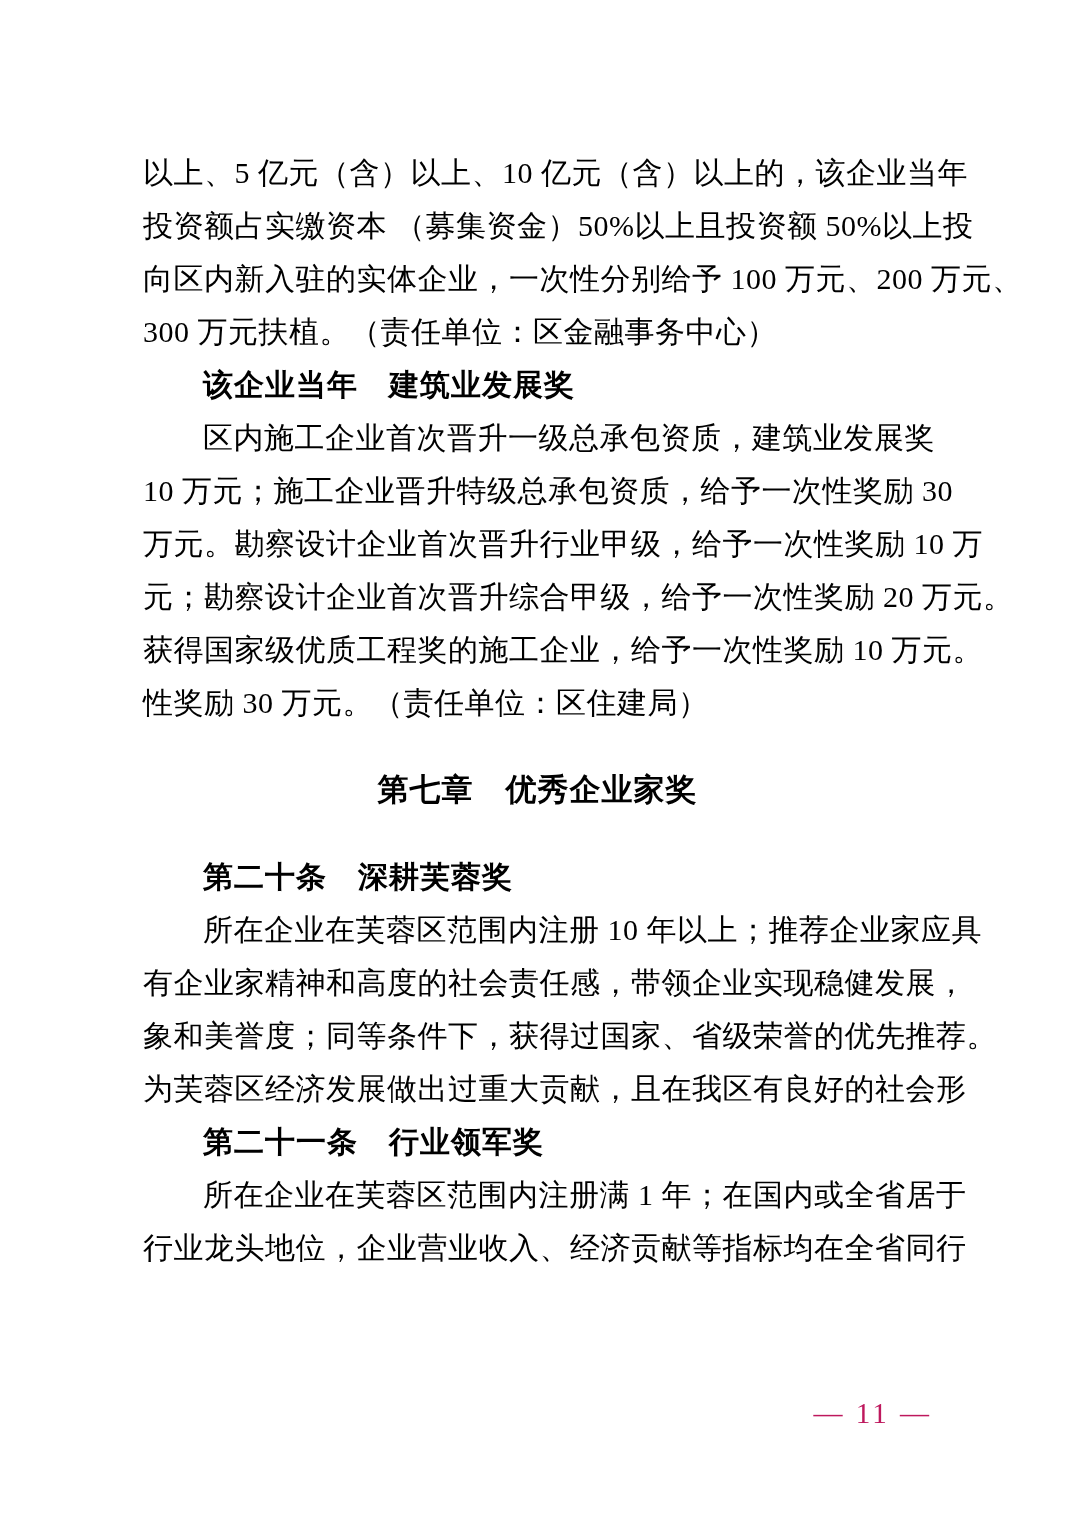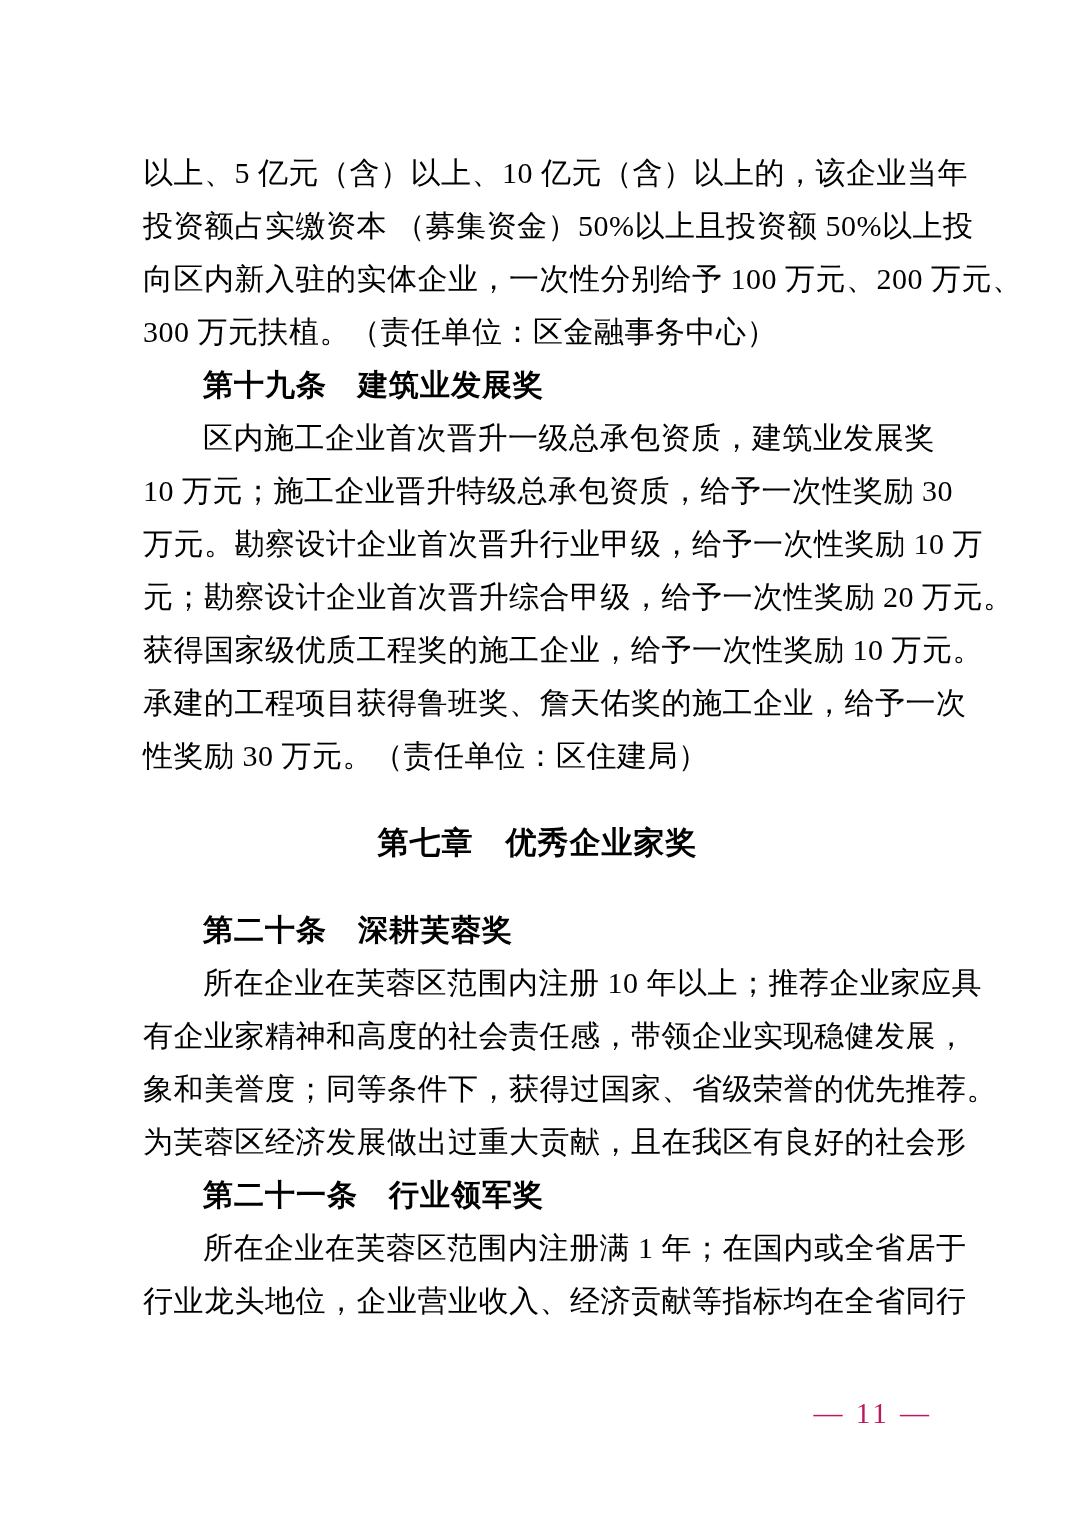--- a/index.html
+++ b/index.html
@@ -71,28 +71,27 @@
 <body>
 
 <div class="page">
   <main class="content">
       <div class="paragraph">
         <div class="line">以上、5 亿元（含）以上、10 亿元（含）以上的，该企业当年</div>
         <div class="line">投资额占实缴资本 （募集资金）50%以上且投资额 50%以上投</div>
         <div class="line">向区内新入驻的实体企业，一次性分别给予 100 万元、200 万元、</div>
         <div class="line no-stretch">300 万元扶植。（责任单位：区金融事务中心）</div>
       </div>
-      <div class="section-heading">第十九条　建筑业发展奖</div>
+      <div class="section-heading">该企业当年　建筑业发展奖</div>
       <div class="paragraph">
         <div class="line indent">区内施工企业首次晋升一级总承包资质，建筑业发展奖</div>
         <div class="line">10 万元；施工企业晋升特级总承包资质，给予一次性奖励 30</div>
         <div class="line">万元。勘察设计企业首次晋升行业甲级，给予一次性奖励 10 万</div>
         <div class="line">元；勘察设计企业首次晋升综合甲级，给予一次性奖励 20 万元。</div>
         <div class="line">获得国家级优质工程奖的施工企业，给予一次性奖励 10 万元。</div>
-        <div class="line">承建的工程项目获得鲁班奖、詹天佑奖的施工企业，给予一次</div>
         <div class="line no-stretch">性奖励 30 万元。（责任单位：区住建局）</div>
       </div>
       <div class="chapter-heading">第七章　优秀企业家奖</div>
       <div class="section-heading">第二十条　深耕芙蓉奖</div>
       <div class="paragraph">
         <div class="line indent">所在企业在芙蓉区范围内注册 10 年以上；推荐企业家应具</div>
         <div class="line">有企业家精神和高度的社会责任感，带领企业实现稳健发展，</div>
         <div class="line">象和美誉度；同等条件下，获得过国家、省级荣誉的优先推荐。</div>
         <div class="line">为芙蓉区经济发展做出过重大贡献，且在我区有良好的社会形</div>
       </div>

